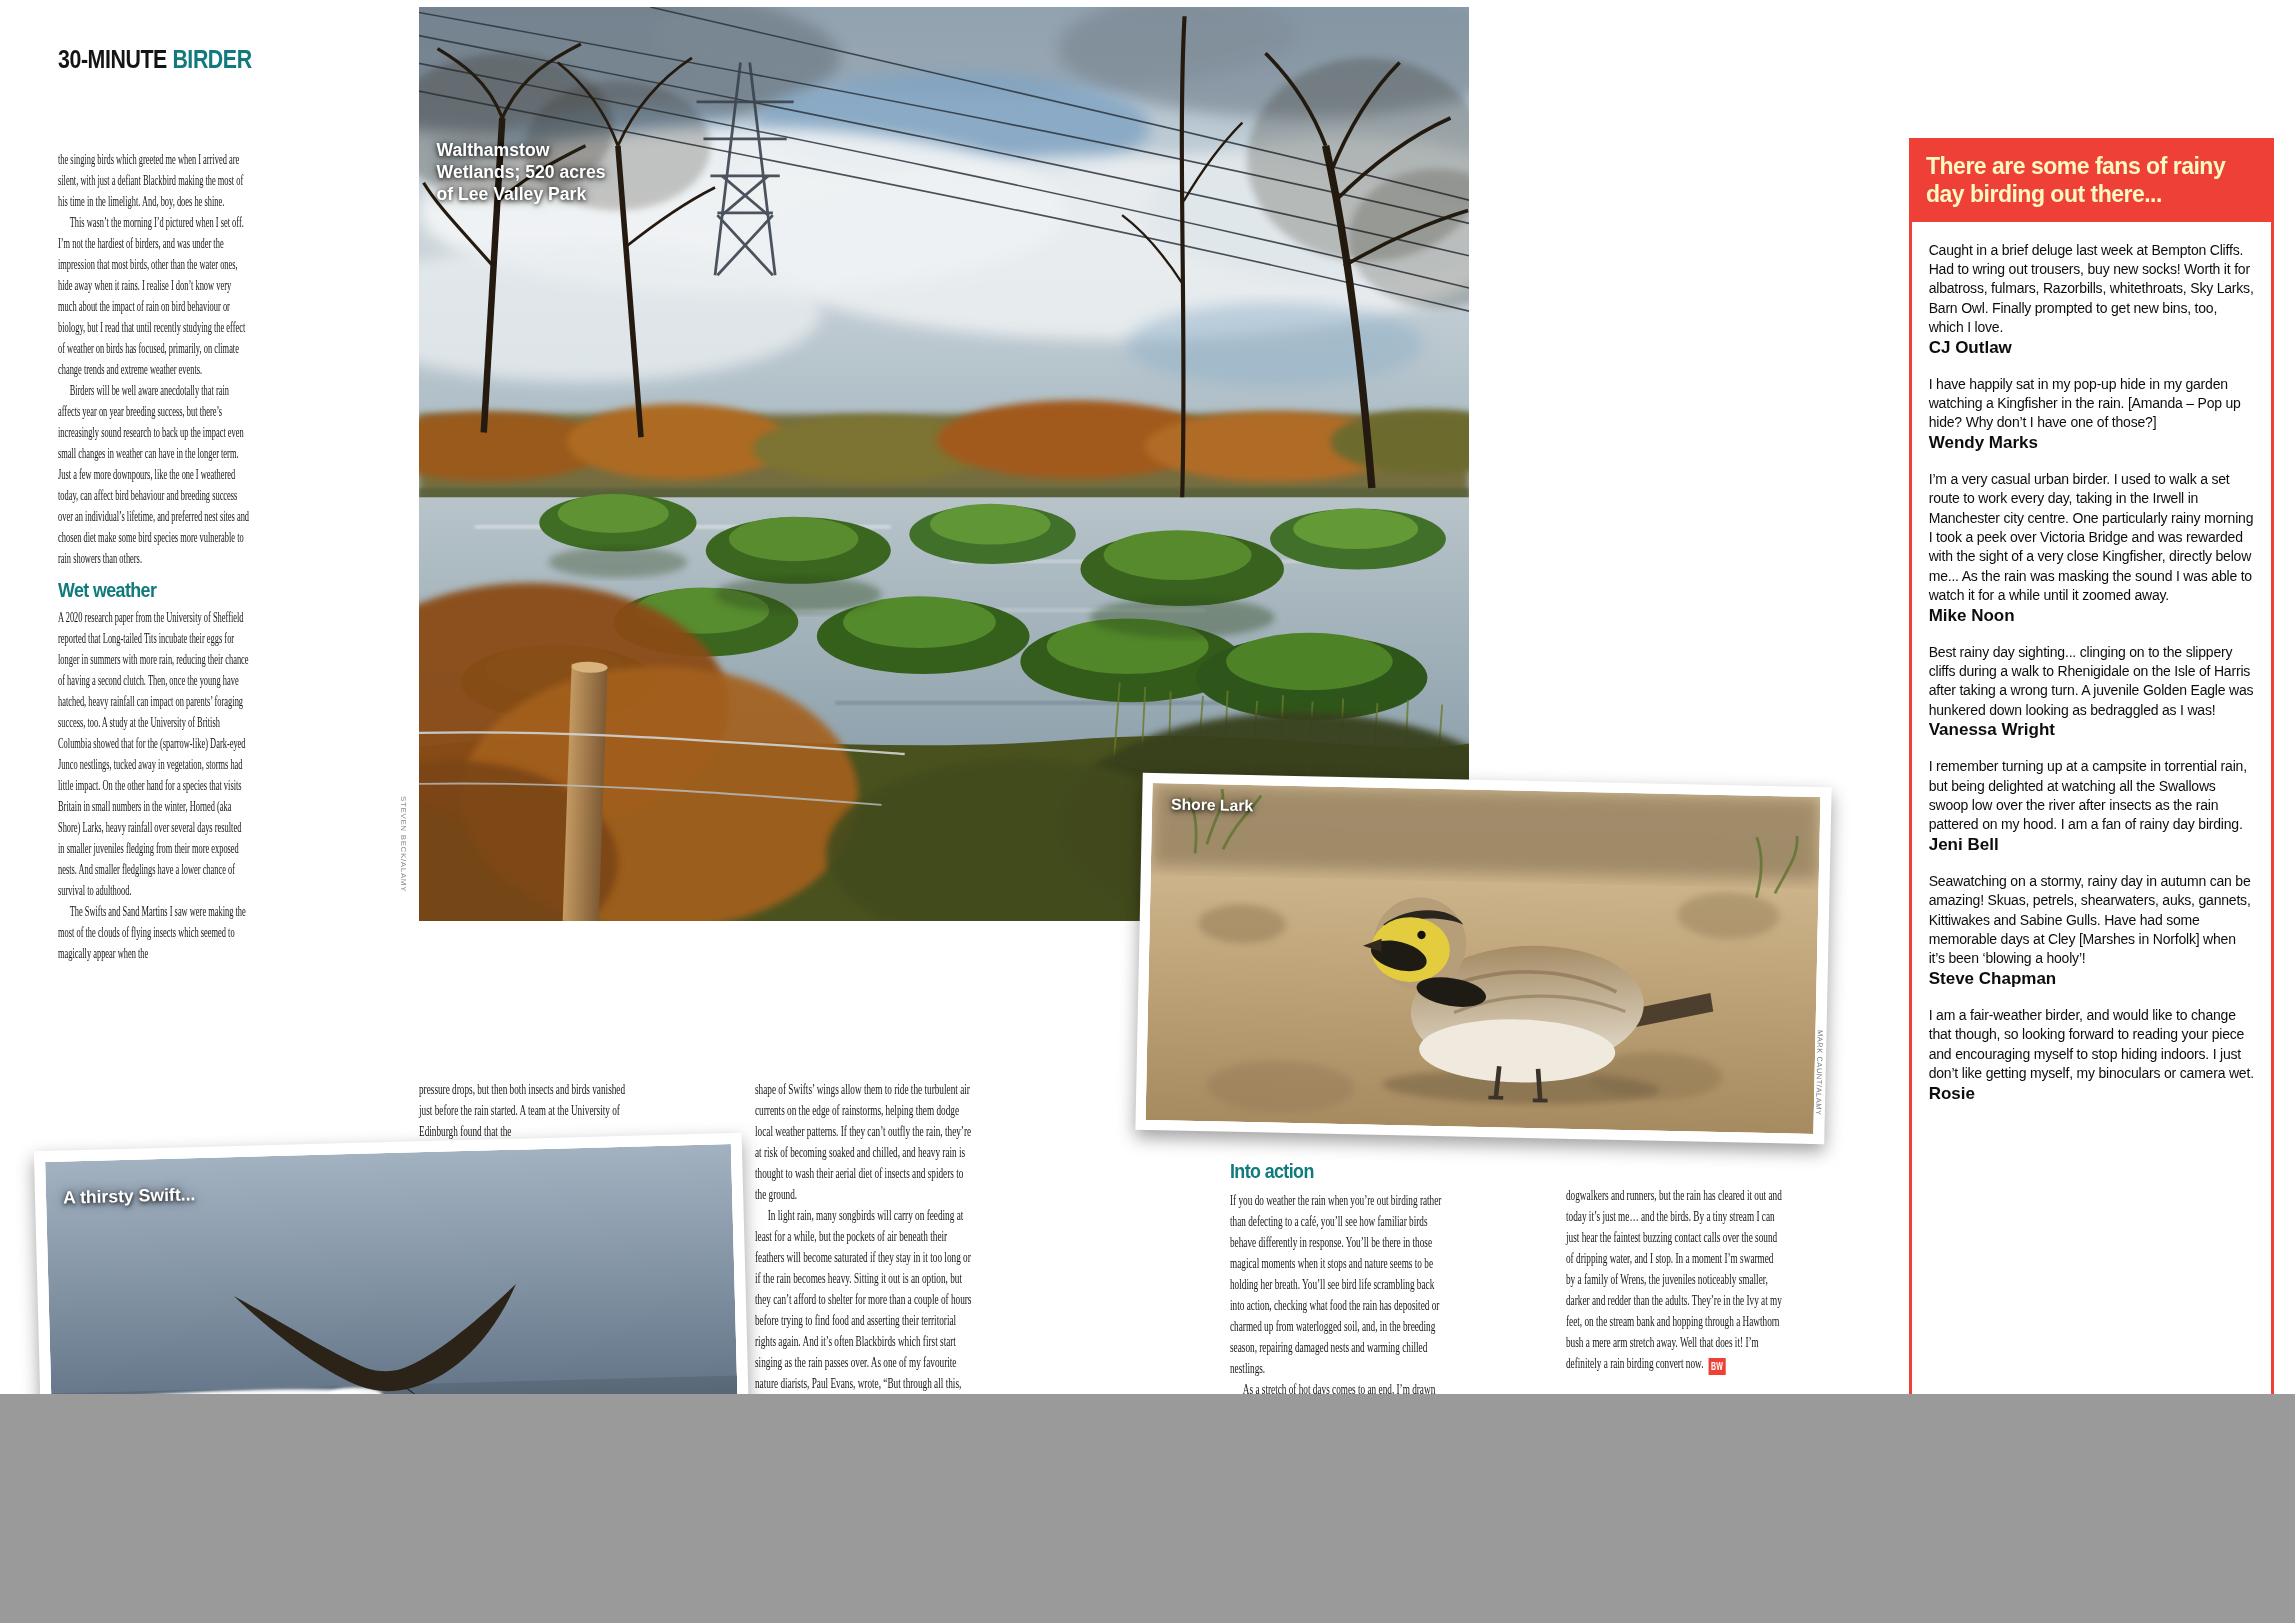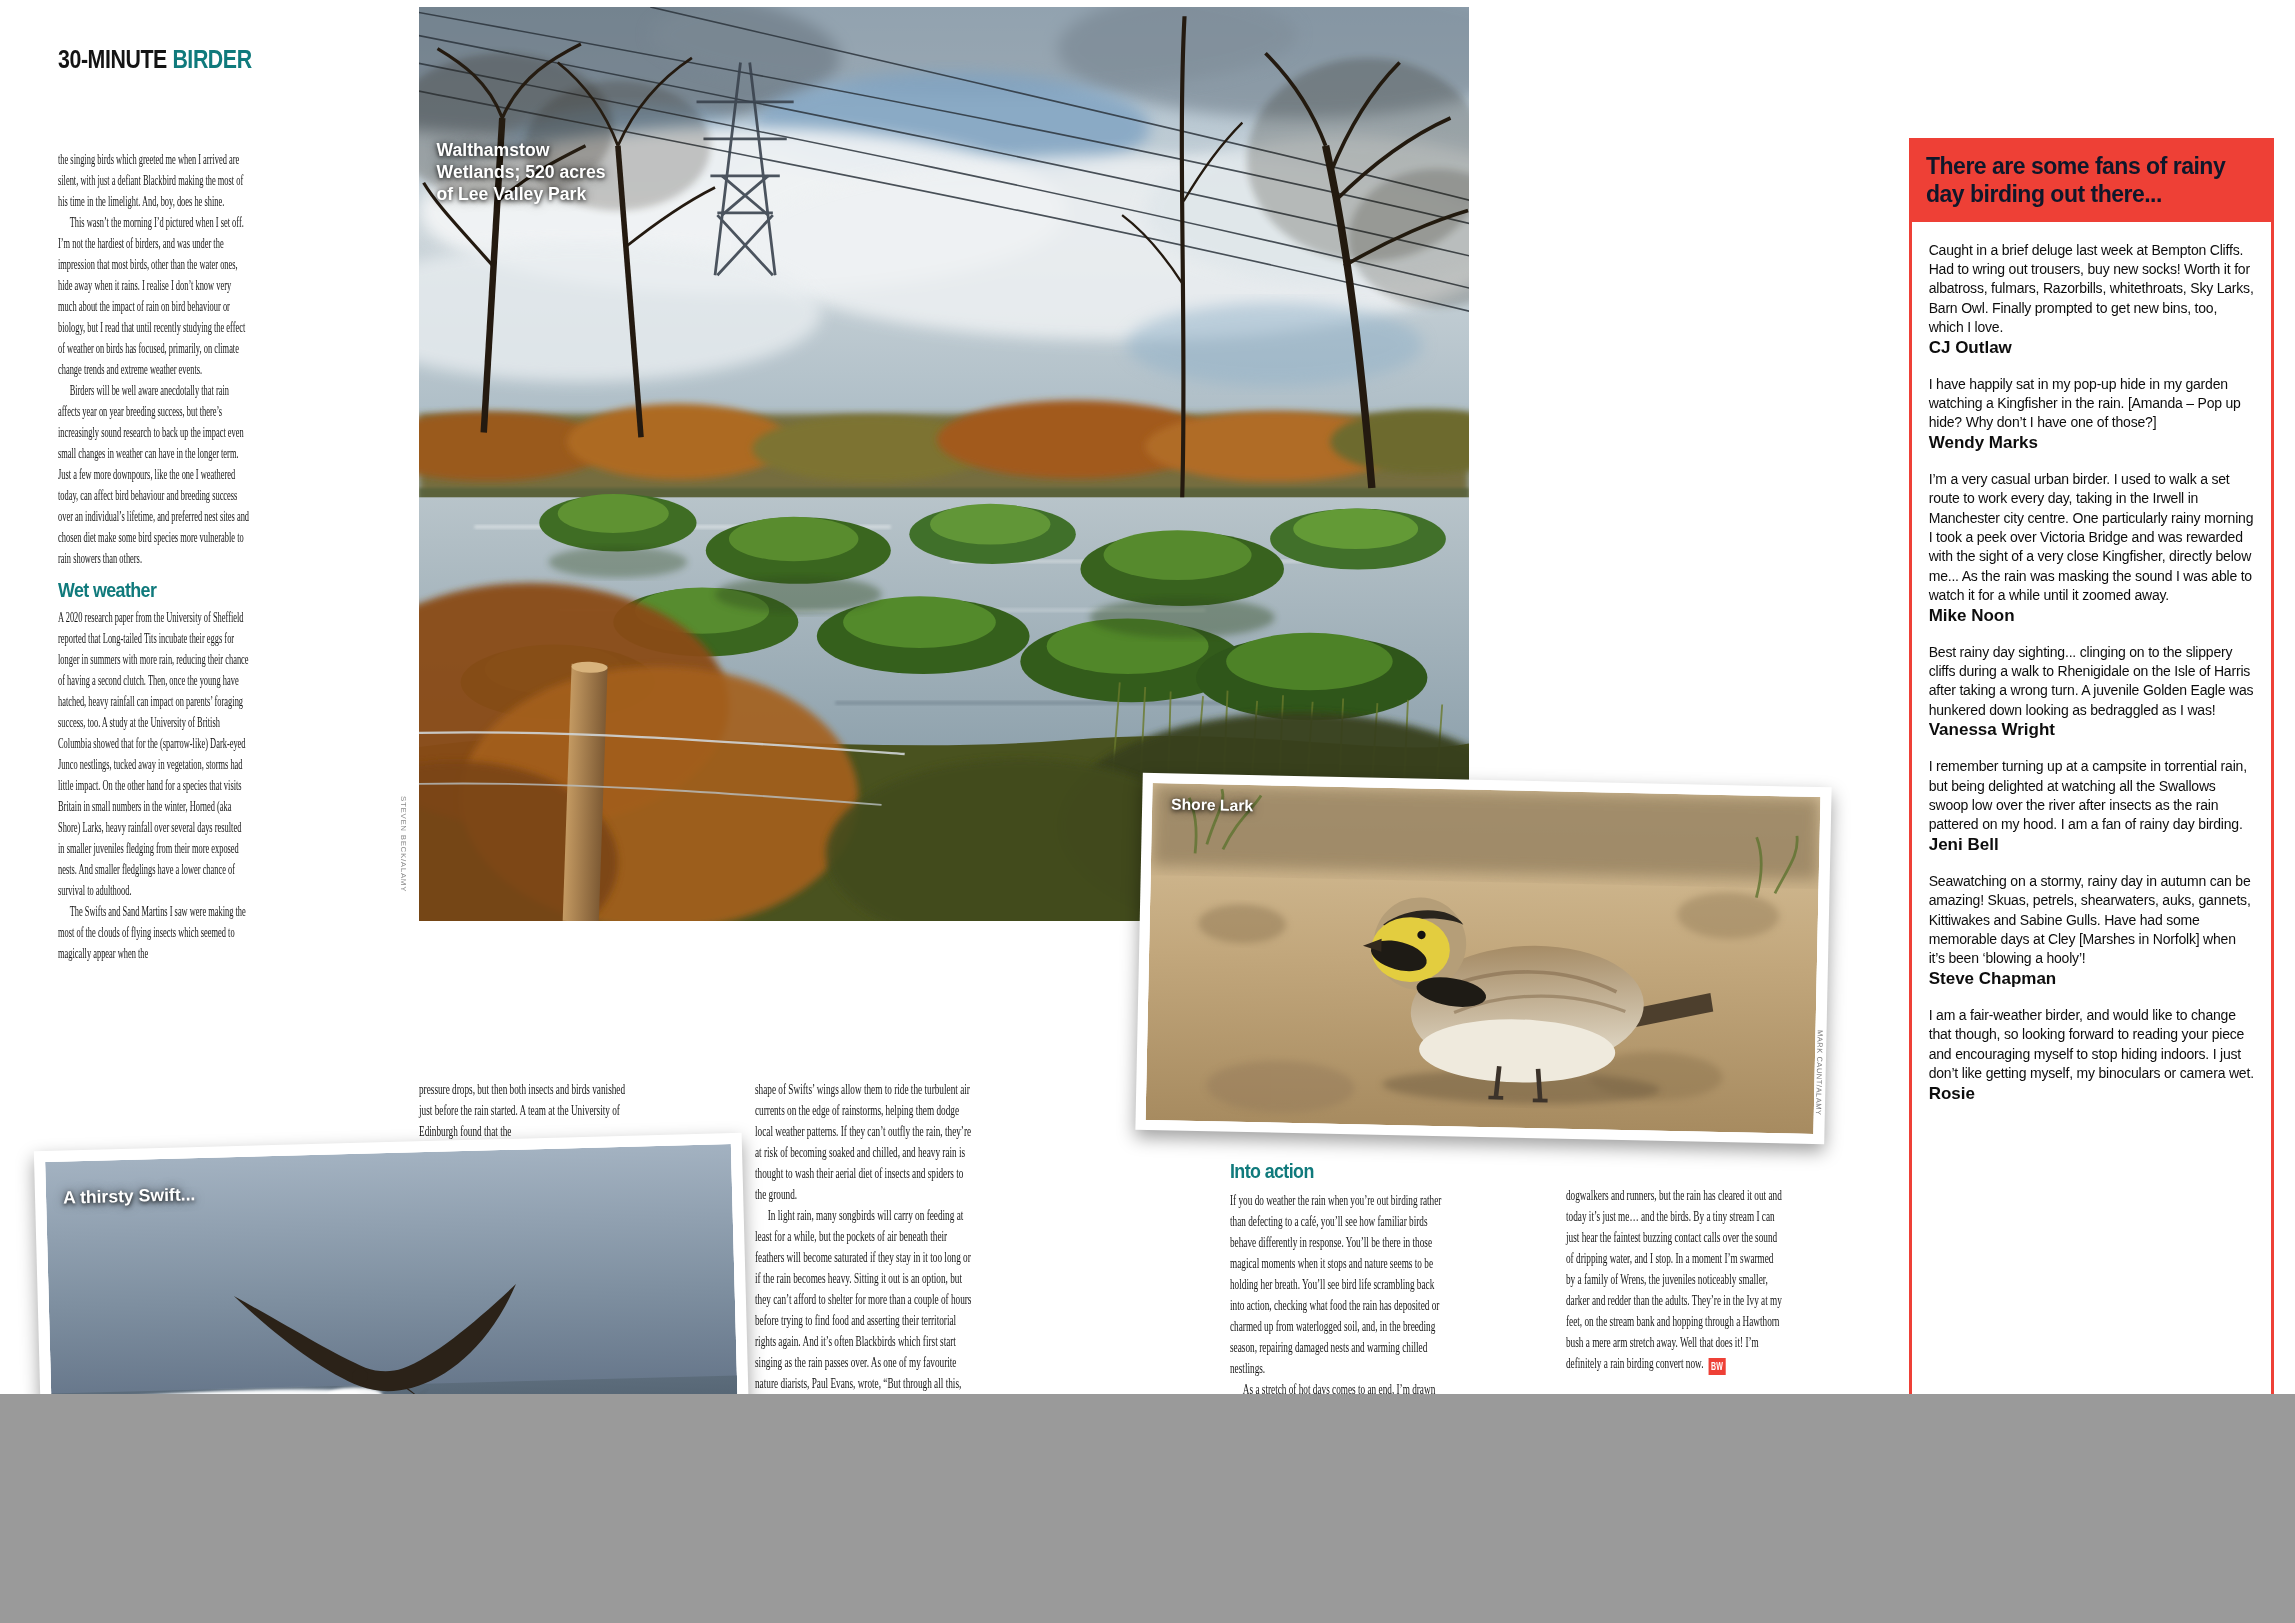--- a/index.html
+++ b/index.html
@@ -43,21 +43,21 @@
           letter-spacing:0.6px;color:#777;}
   
   .bw{display:inline-block;width:26px;height:16.7px;background:#ee4036;color:#fff;font-family:"Liberation Sans",sans-serif;
       font-weight:700;font-size:10.6px;line-height:16.7px;text-align:center;margin-left:7.4px;vertical-align:-1.9px;}
   .fr{margin-top:20.4px !important;}
   .fr b{font-weight:700;}
   .fr i{font-style:italic;}
   
   .sidebar{position:absolute;left:1909px;top:138px;width:365px;height:1367px;border:3.7px solid #ee4036;
            background:#fff;box-sizing:border-box;overflow:hidden;}
-  .sidebar-head{background:#ee4036;color:#0f172a;font-weight:700;font-size:23px;line-height:28px;
+  .sidebar-head{background:#ee4036;color:#fef9c3;font-weight:700;font-size:23px;line-height:28px;
                 letter-spacing:-0.5px;padding:11px 14px 14px;}
   .sidebar-body{padding:18.5px 16.7px 0;}
   .sidebar-body .txt{font-size:14px;line-height:19.4px;letter-spacing:-0.2px;color:#0d0d0d;margin:0;}
   .sidebar-body .name{font-size:17px;line-height:19.4px;font-weight:700;color:#0d0d0d;margin:0 0 17.6px;}
   
   .foot{position:absolute;top:1568px;font-size:16.7px;color:#7f1d1d;}
   .foot .num{font-weight:700;}
   .footL{left:58px;}
   .footR{right:26px;}
 </style>

